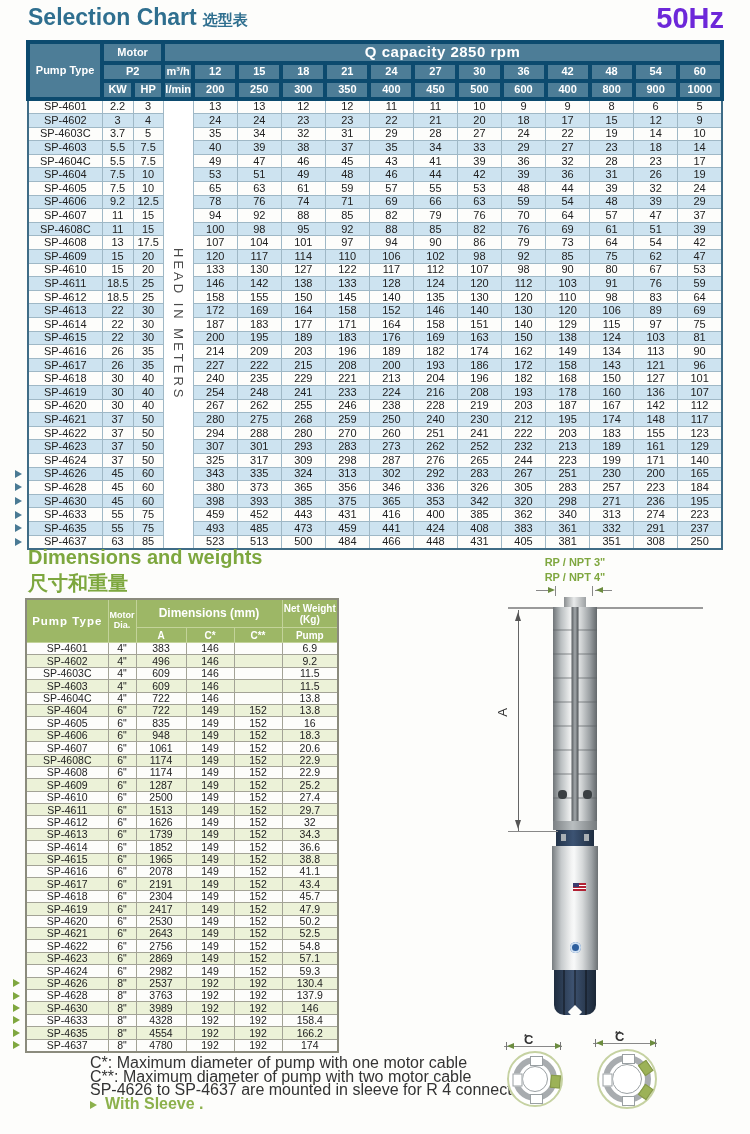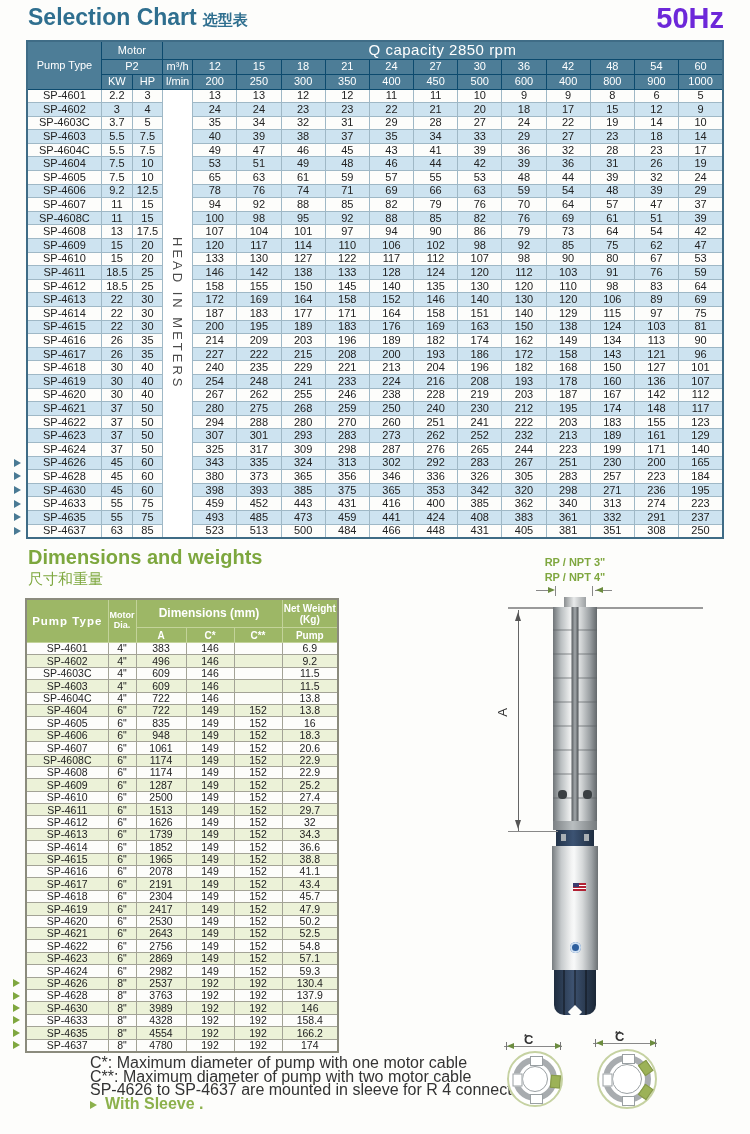--- a/index.html
+++ b/index.html
@@ -6,27 +6,27 @@
   .page{position:relative;width:750px;height:1134px;background:#fdfdfb;overflow:hidden;
         font-family:"Liberation Sans",sans-serif;color:#222;}
 
   
   .s1h{position:absolute;left:28px;top:4px;}
   .s1h .t{font-size:23px;font-weight:bold;color:#2f6f8f;}
   .s1h .cn{font-size:15px;font-weight:bold;color:#2f6f8f;margin-left:6px;}
   .hz{position:absolute;right:26px;top:2px;font-size:29px;font-weight:bold;color:#6d28d9;}
   .s2h{position:absolute;left:28px;top:546px;}
   .s2h .t{font-size:20px;font-weight:bold;color:#7da73e;}
-  .s2h .cn{font-size:15px;font-weight:normal;color:#7da73e;margin-top:1px;}
+  .s2h .cn{font-size:20px;font-weight:bold;color:#7da73e;margin-top:1px;}
 
   
   .t1wrap{position:absolute;left:26px;top:40px;width:698px;}
   #t1{border-collapse:collapse;table-layout:fixed;width:698px;border:2px solid #3f6c86;}
-  #t1 th{background:#4d7d97;color:#fff;font-weight:normal;font-size:11px;
-         border:1px solid #0c4a6e;padding:0;height:14px;line-height:1.1;}
+  #t1 th{background:#4d7d97;color:#fff;font-weight:bold;font-size:11px;
+         border:4px solid #0c4a6e;padding:0;height:14px;line-height:1.1;}
   #t1 th.qcap{font-size:15px;letter-spacing:.5px;}
   #t1 td{border:1px solid #9fb8c6;font-size:11px;text-align:center;padding:0;
          height:12.6px;line-height:1;}
   #t1 tr.alt td{background:#cde3f0;}
   #t1 td.headcell,#t1 tr.alt td.headcell{background:#fff;vertical-align:middle;}
   .vtext{writing-mode:vertical-rl;margin:0 auto;font-size:13px;color:#4a4a4a;
          letter-spacing:3px;white-space:nowrap;}
   td.pt{position:relative;}
   .garrow{position:absolute;left:-14px;top:50%;transform:translateY(-50%);
           width:0;height:0;border:4px solid transparent;border-left:7px solid #4a7a94;}

